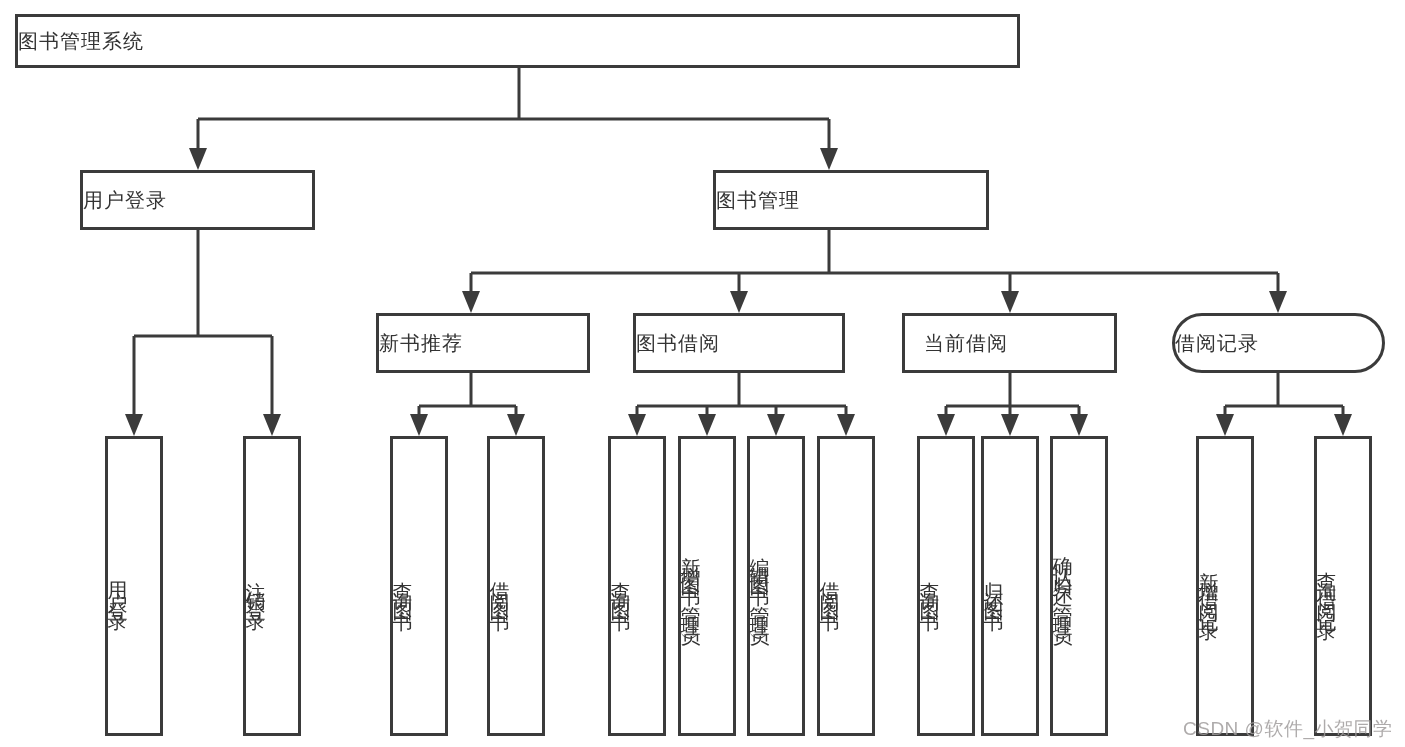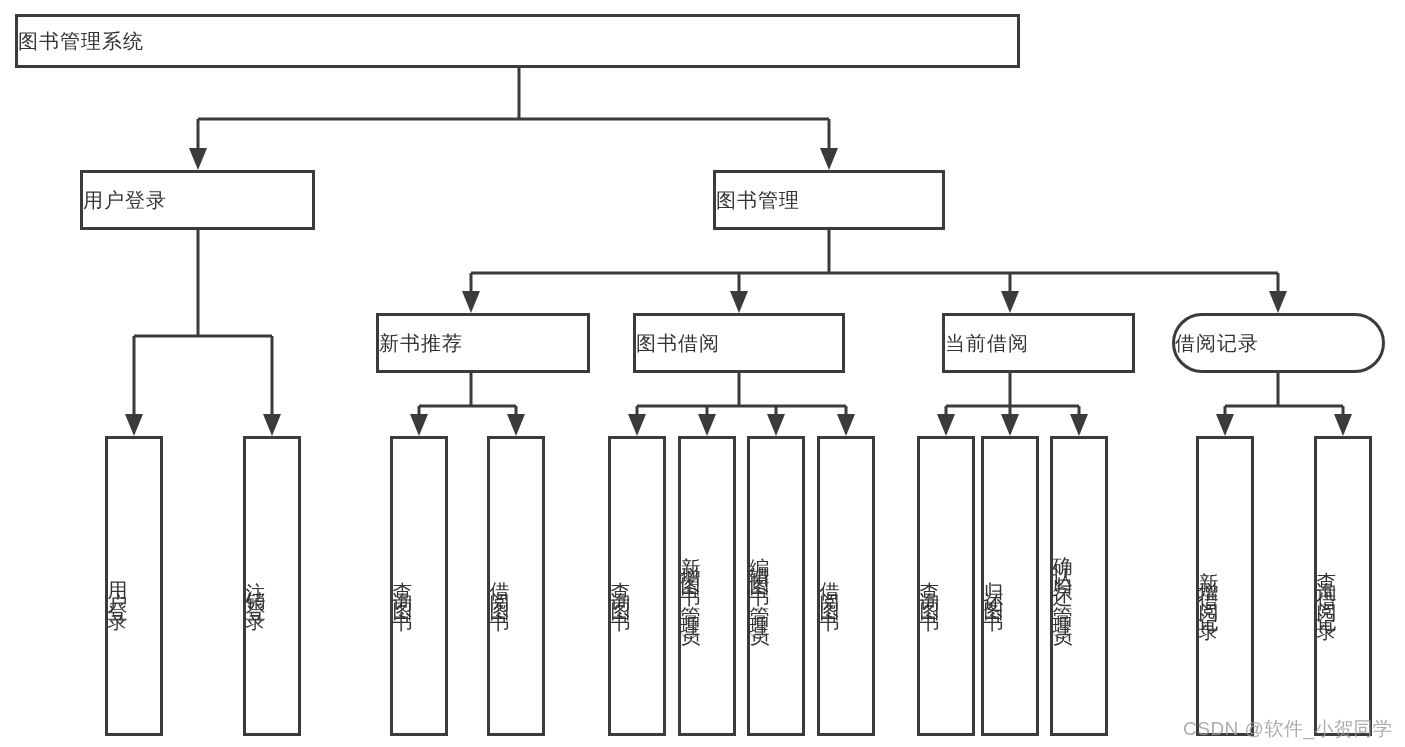--- a/index.html
+++ b/index.html
@@ -107,31 +107,31 @@
     </g>
   </svg>
 
   <div class="node" style="left:15px; top:14px; width:1005px; height:54px;">
     <span>图书管理系统</span>
   </div>
 
   <div class="node lvl" style="left:80px; top:170px; width:235px;">
     <span>用户登录</span>
   </div>
-  <div class="node lvl" style="left:713px; top:170px; width:232px;">
+  <div class="node lvl" style="left:713px; top:170px; width:276px;">
     <span>图书管理</span>
   </div>
 
   <div class="node lvl" style="left:364px; top:313px; width:214px;margin-left:12px;">
     <span>新书推荐</span>
   </div>
   <div class="node lvl" style="left:633px; top:313px; width:212px;">
     <span>图书借阅</span>
   </div>
-  <div class="node lvl" style="left:942px; top:313px; width:193px;">
+  <div class="node lvl" style="left:902px; top:313px; width:215px;padding-left:19px;">
     <span>当前借阅</span>
   </div>
   <div class="node lvl" style="left:1172px; top:313px; width:213px;border-radius:30px;">
     <span>借阅记录</span>
   </div>
 
   <div class="node leaf" style="left:105px;">
     <span class="vtext">用户登录</span>
   </div>
   <div class="node leaf" style="left:243px;">

